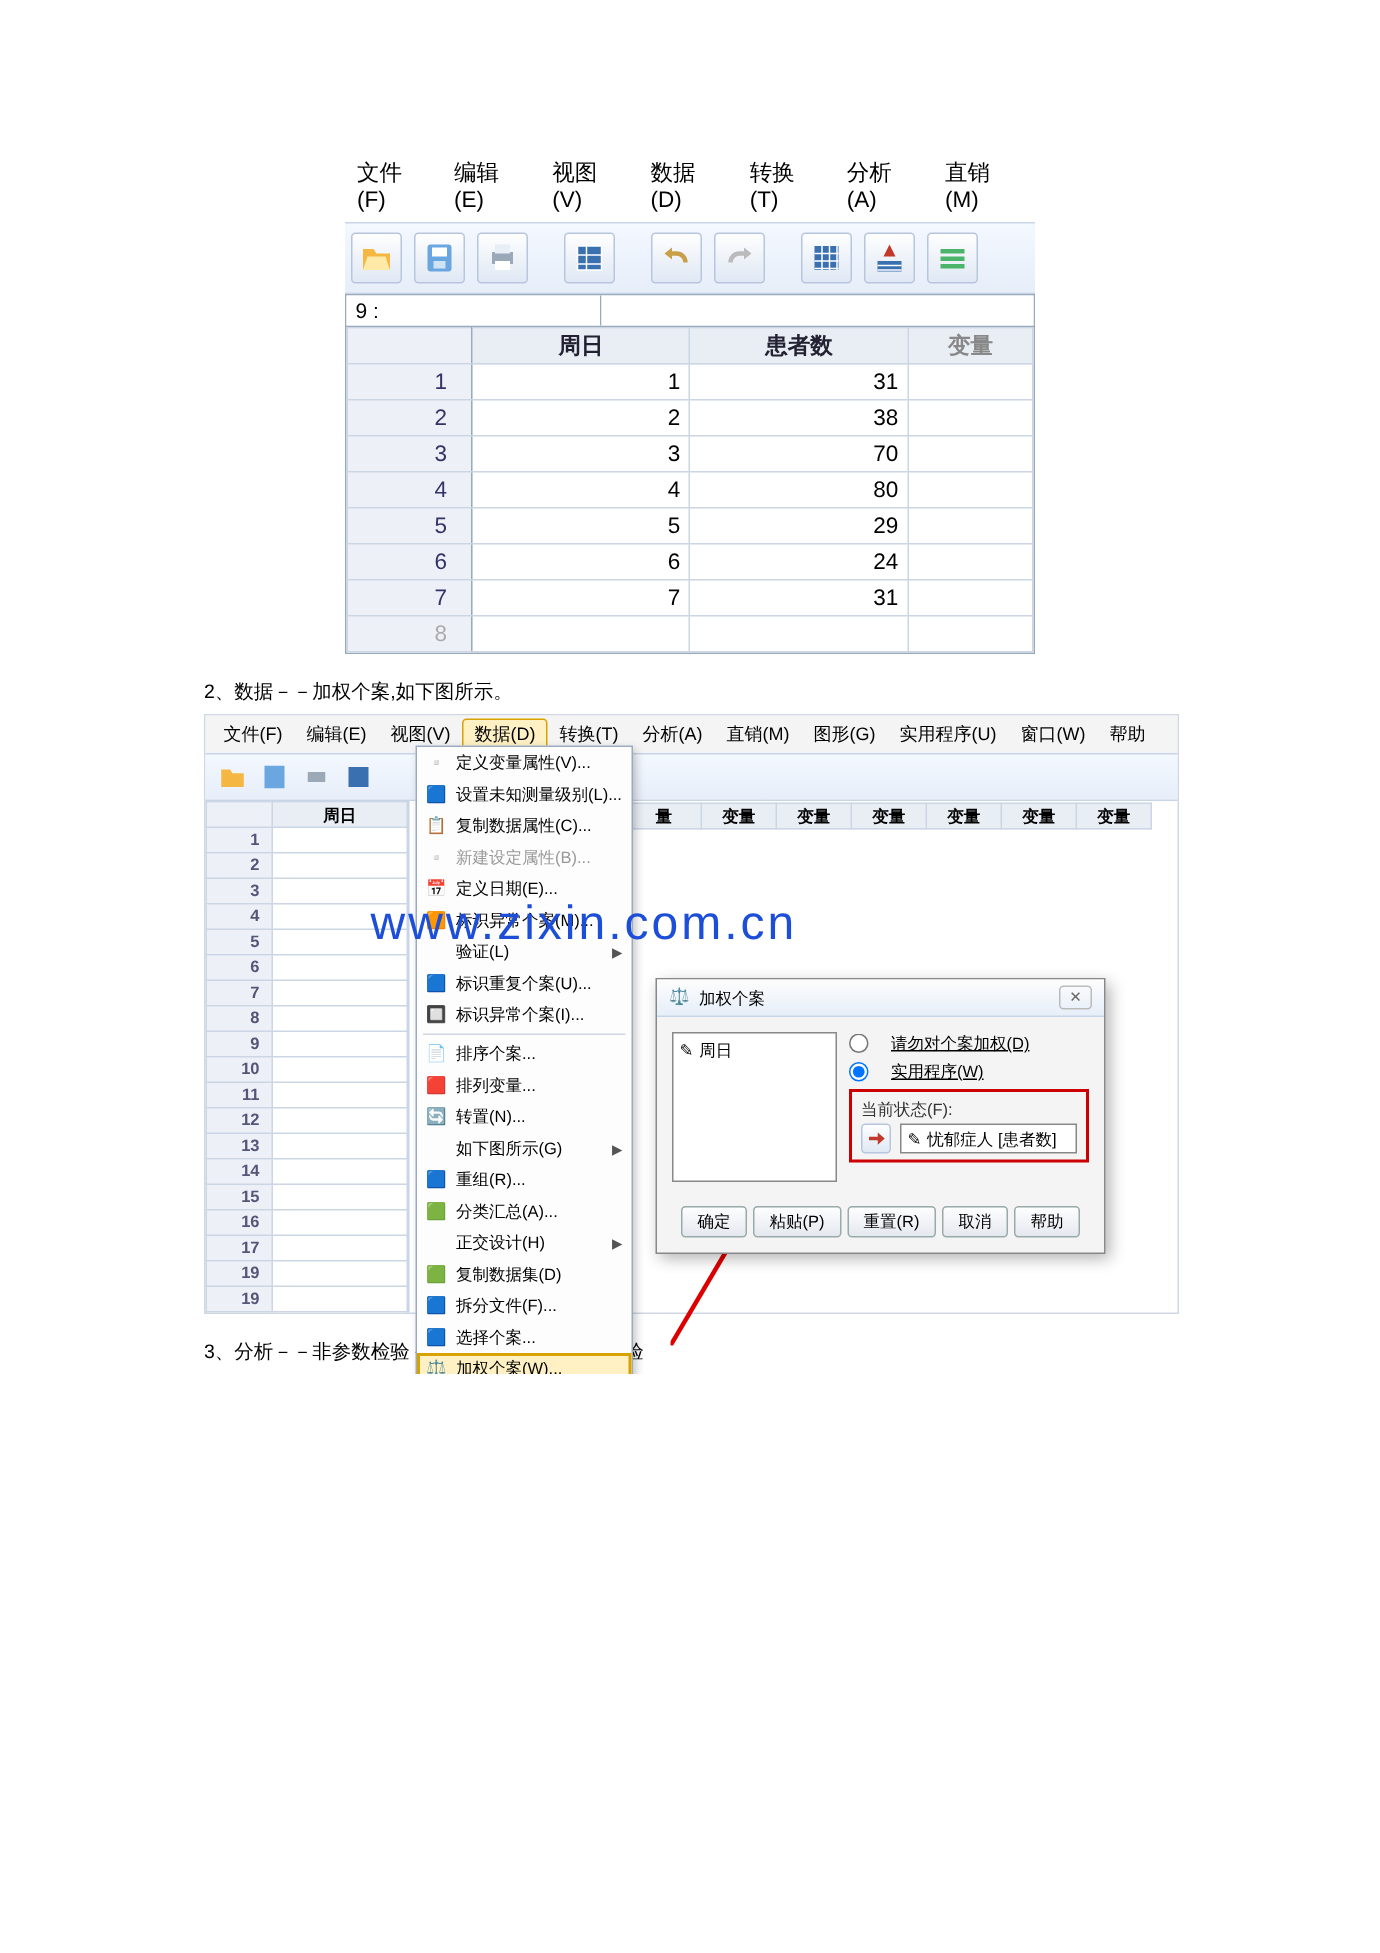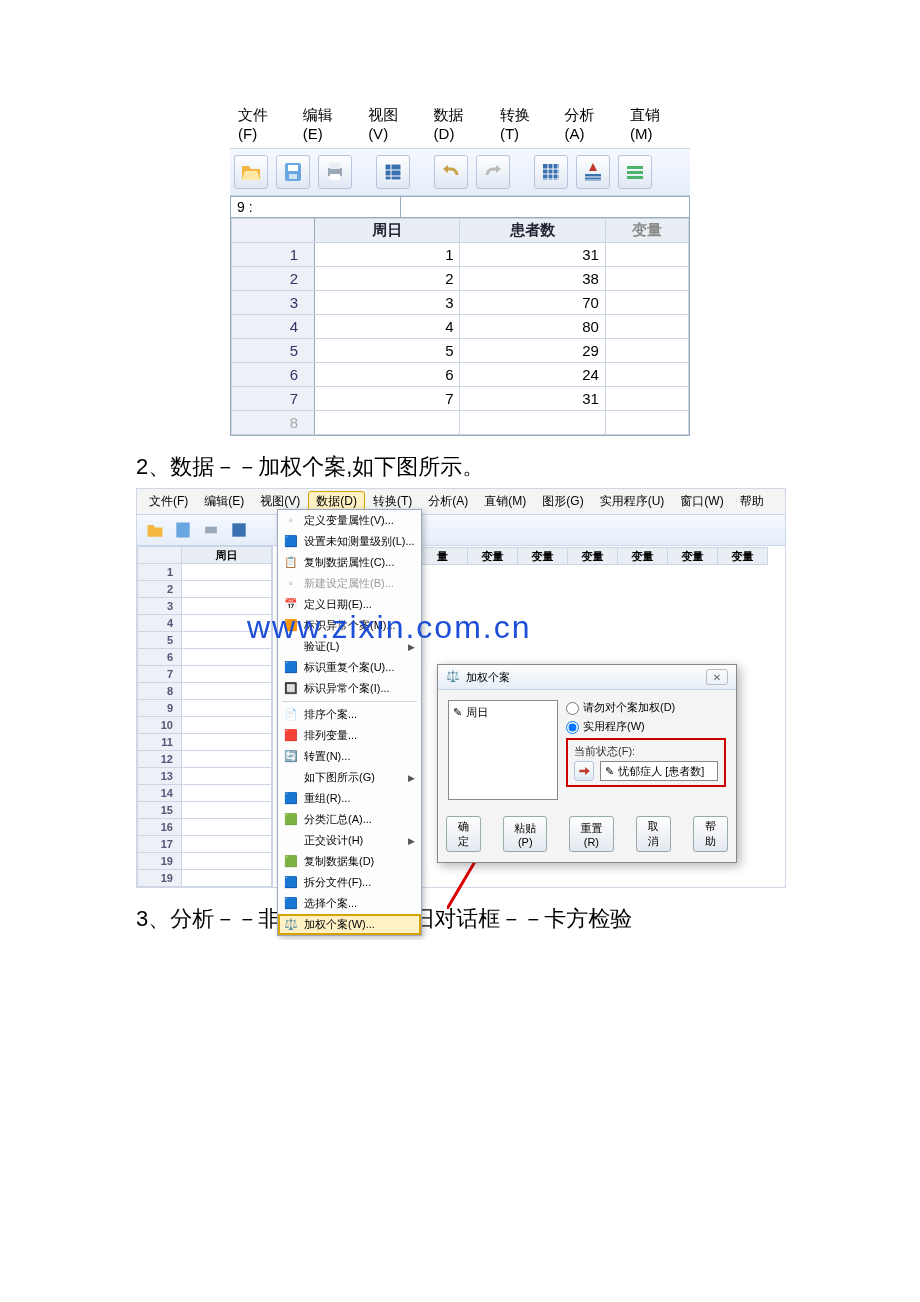--- a/index.html
+++ b/index.html
@@ -17,21 +17,21 @@
 .cellname .inp { flex:1; background:#fff; }
 .grid1 { border:1px solid #9ab; border-top:none; }
 .grid1 table { border-collapse:collapse; width:100%; }
 .grid1 th, .grid1 td { border:1px solid #cbd5e3; font-size:15px; height:24px; }
 .grid1 th { background:#e9eef5; color:#223; }
 .grid1 th.varc { color:#888; }
 .grid1 .rh { width:80px; text-align:right; padding-right:16px; background:#edf1f7; color:#336; border-right:1px solid #9ab; }
 .grid1 td.val { text-align:right; padding-right:6px; }
 
 
-.step { margin:16px 0 6px 136px; font-size:22px; }
+.step { margin:16px 0 6px 136px; font-size:13px; }
 
 
 .shot2 { margin-left:136px; width:650px; border:1px solid #d0d7e4; background:#fff; position:relative; }
 .menu2 { display:flex; font-size:12px; padding:2px 4px; background:#f4f4f4; }
 .menu2 .mi2 { padding:2px 8px; }
 .menu2 .mi2.sel { background:#fff1c4; border:1px solid #d8a200; border-radius:3px; padding:1px 7px; }
 .tb2 { display:flex; gap:4px; padding:3px 6px; border-top:1px solid #c8d4e8; border-bottom:1px solid #c8d4e8; background:linear-gradient(#f4f8ff,#e6eef9); }
 .tb2 .tbicon { width:24px; height:24px; border:1px solid transparent; display:flex; align-items:center; justify-content:center; }
 .tb2 svg { width:20px; height:20px; }
 .body2 { display:flex; }
@@ -55,28 +55,28 @@
 .vars2 th { border:1px solid #cbd5e3; font-size:11px; height:17px; background:#e9eef5; width:50px; }
 
 .dialog { position:absolute; left:430px; top:175px; width:300px; background:#f4f4f4; border:1px solid #888; box-shadow:3px 3px 10px rgba(0,0,0,0.3); font-size:11px; }
 .dialog .titlebar { display:flex; align-items:center; padding:4px 8px; background:linear-gradient(#fdfdfd,#e6eef9); border-bottom:1px solid #c8d4e8; }
 .dialog .titlebar .tico { width:14px; height:14px; margin-right:6px; }
 .dialog .closebtn { margin-left:auto; width:22px; height:16px; border:1px solid #bbb; border-radius:3px; display:flex; align-items:center; justify-content:center; font-size:10px; color:#666; font-family:Arial; }
 .dialog .dbody { padding:10px; display:flex; gap:8px; }
 .dialog .listbox { width:110px; height:100px; background:#fff; border:1px solid #888; padding:4px; }
 .dialog .listbox .fld { display:flex; align-items:center; gap:4px; }
 .dialog .radios { flex:1; }
-.dialog .rrow { display:flex; align-items:flex-end; gap:4px; margin-bottom:4px; }
+.dialog .rrow { display:flex; align-items:center; gap:15px; margin-bottom:4px;text-decoration:underline; }
 .dialog .freqbox { border:2px solid #c00; padding:4px 6px; margin-top:4px; }
 .dialog .freqbox .flab { color:#333; margin-bottom:2px; }
 .dialog .freqbox .row2 { display:flex; align-items:center; gap:6px; }
 .dialog .freqbox .pushbtn { width:20px; height:20px; background:linear-gradient(#fefefe,#dfe8f4); border:1px solid #b7c6dd; border-radius:3px; display:flex; align-items:center; justify-content:center; }
 .dialog .freqbox .freqin { flex:1; height:20px; background:#fff; border:1px solid #888; display:flex; align-items:center; padding:0 4px; gap:4px; }
 .dialog .statusline { padding:0 10px 6px; text-align:right; }
-.dialog .btns { display:flex; justify-content:center; gap:22px; padding:6px 8px 10px; }
+.dialog .btns { display:flex; justify-content:center; gap:4px; padding:6px 8px 10px; }
 .dialog .dbtn { padding:2px 10px; background:linear-gradient(#fefefe,#e4e8ef); border:1px solid #9aa; border-radius:3px; font-size:11px; }
 
 .redarrow { position:absolute; left:310px; top:190px; pointer-events:none; }
 
 </style>
 </head>
 <body>
 
 <div class="shot1">
   <div class="menu1">

